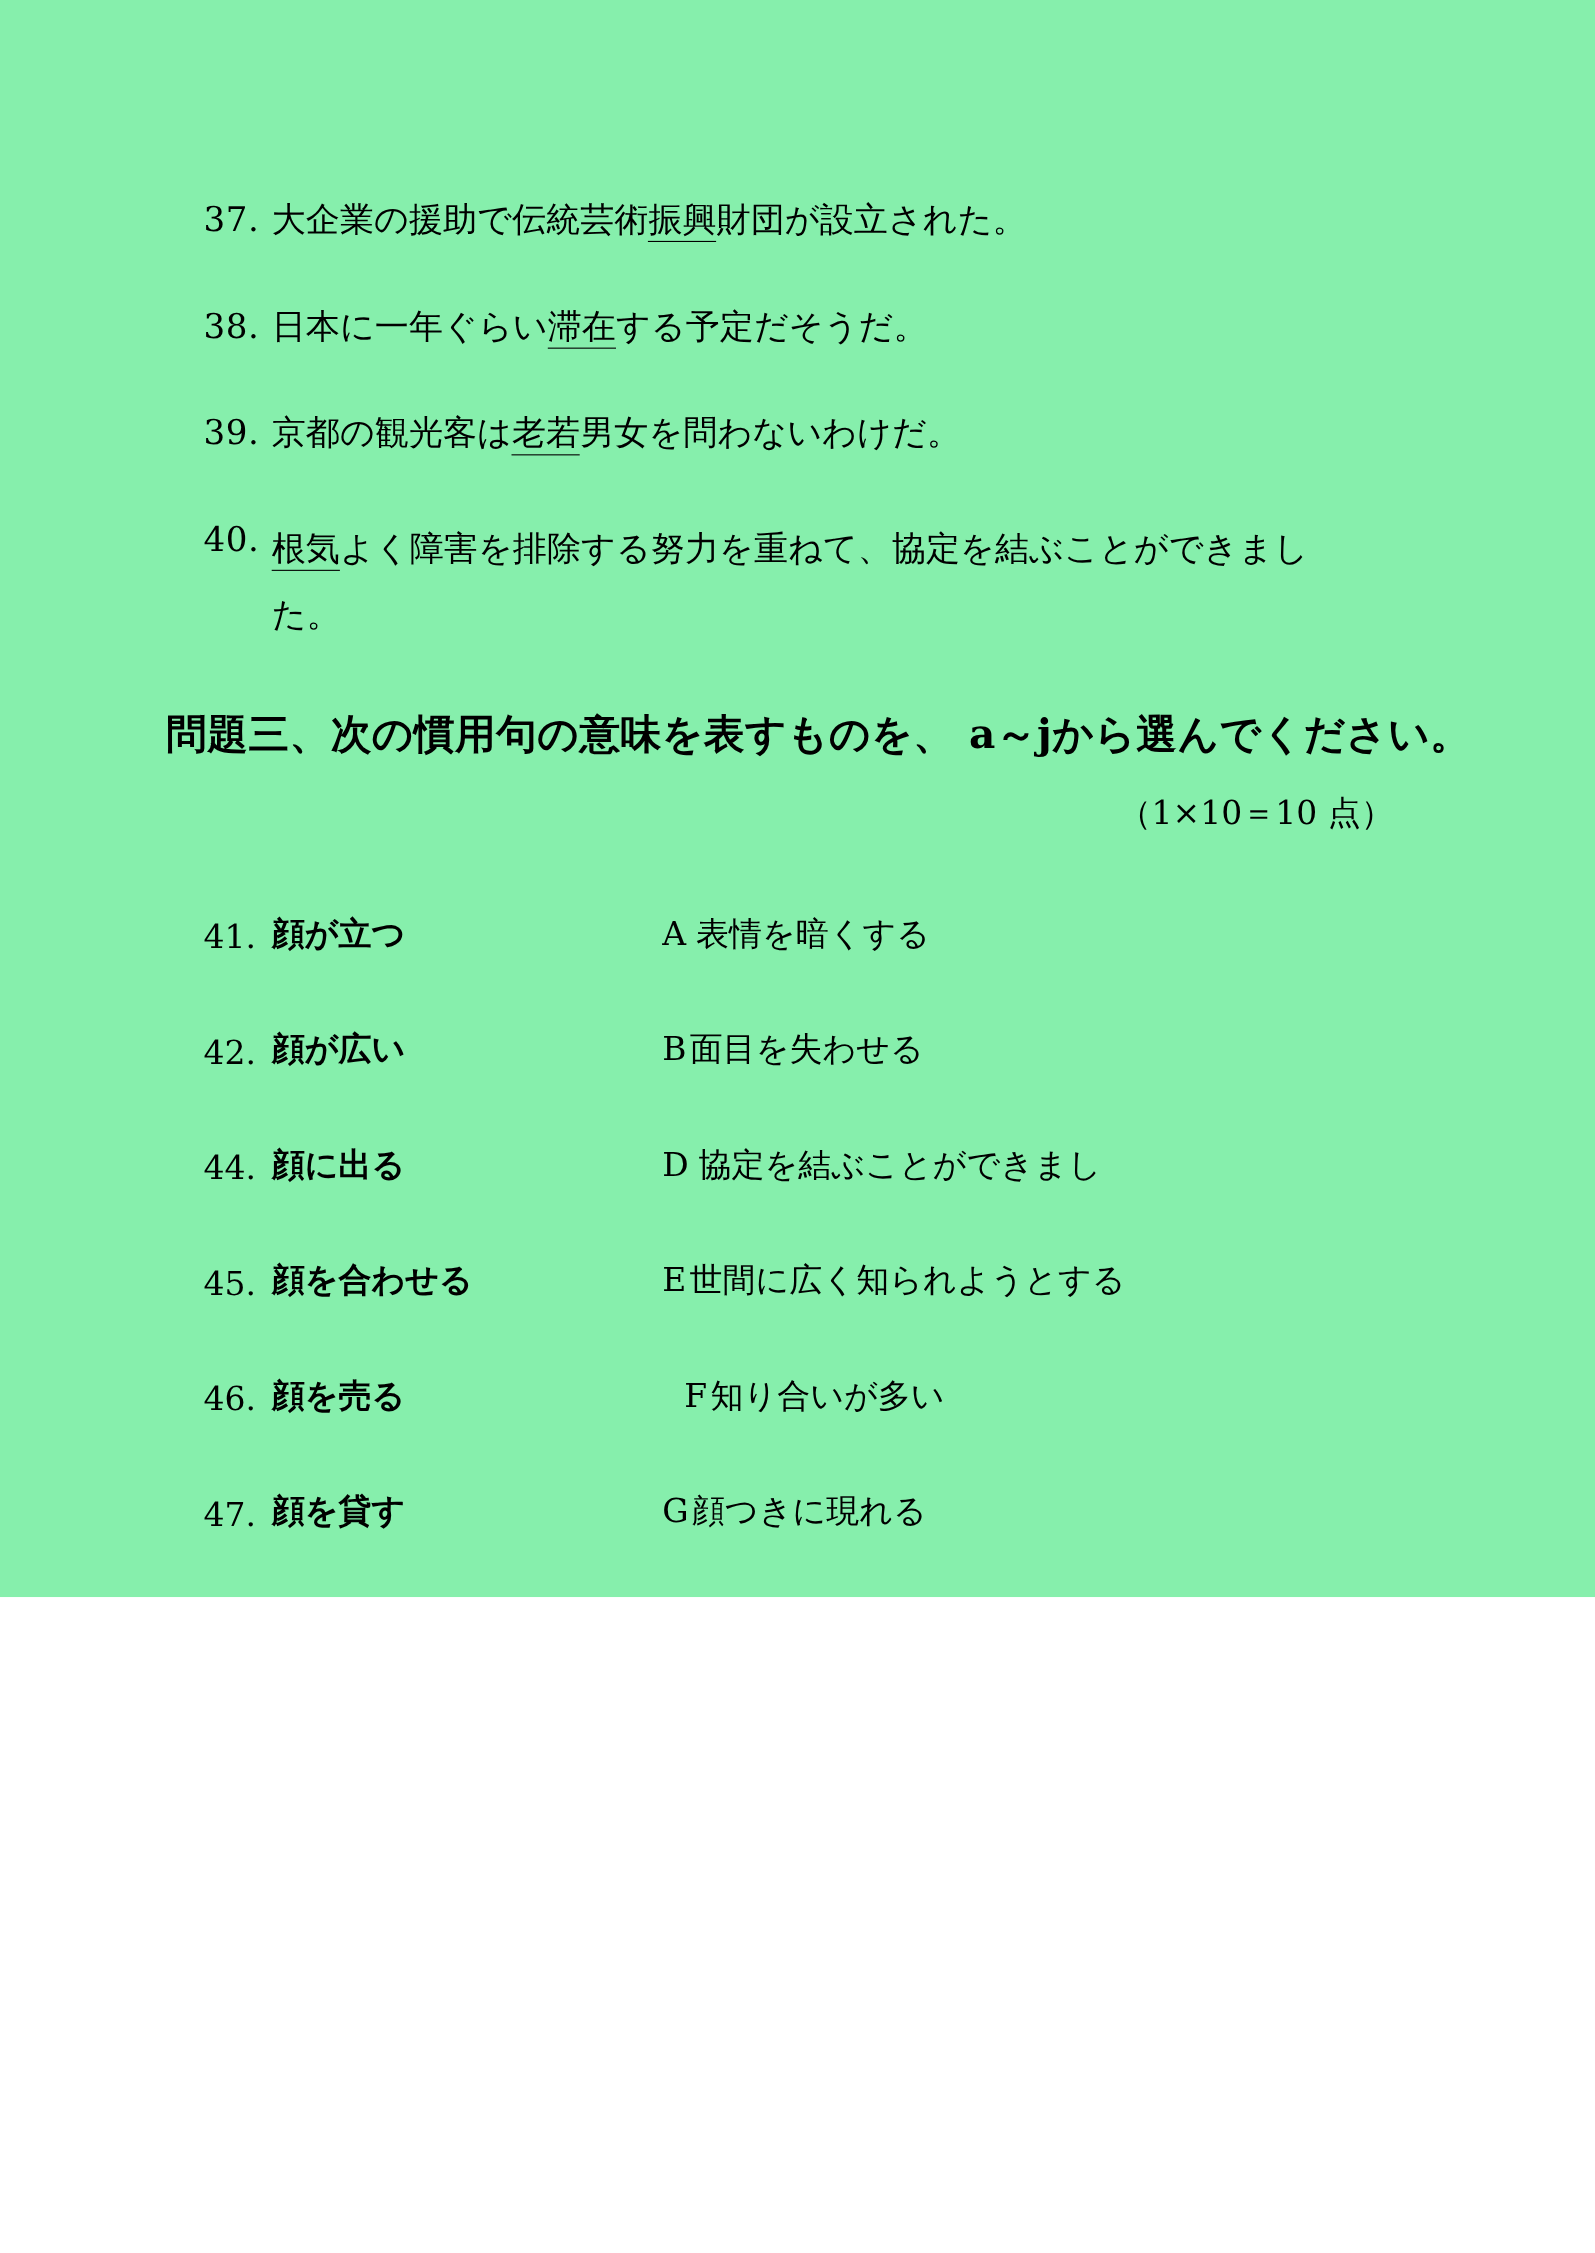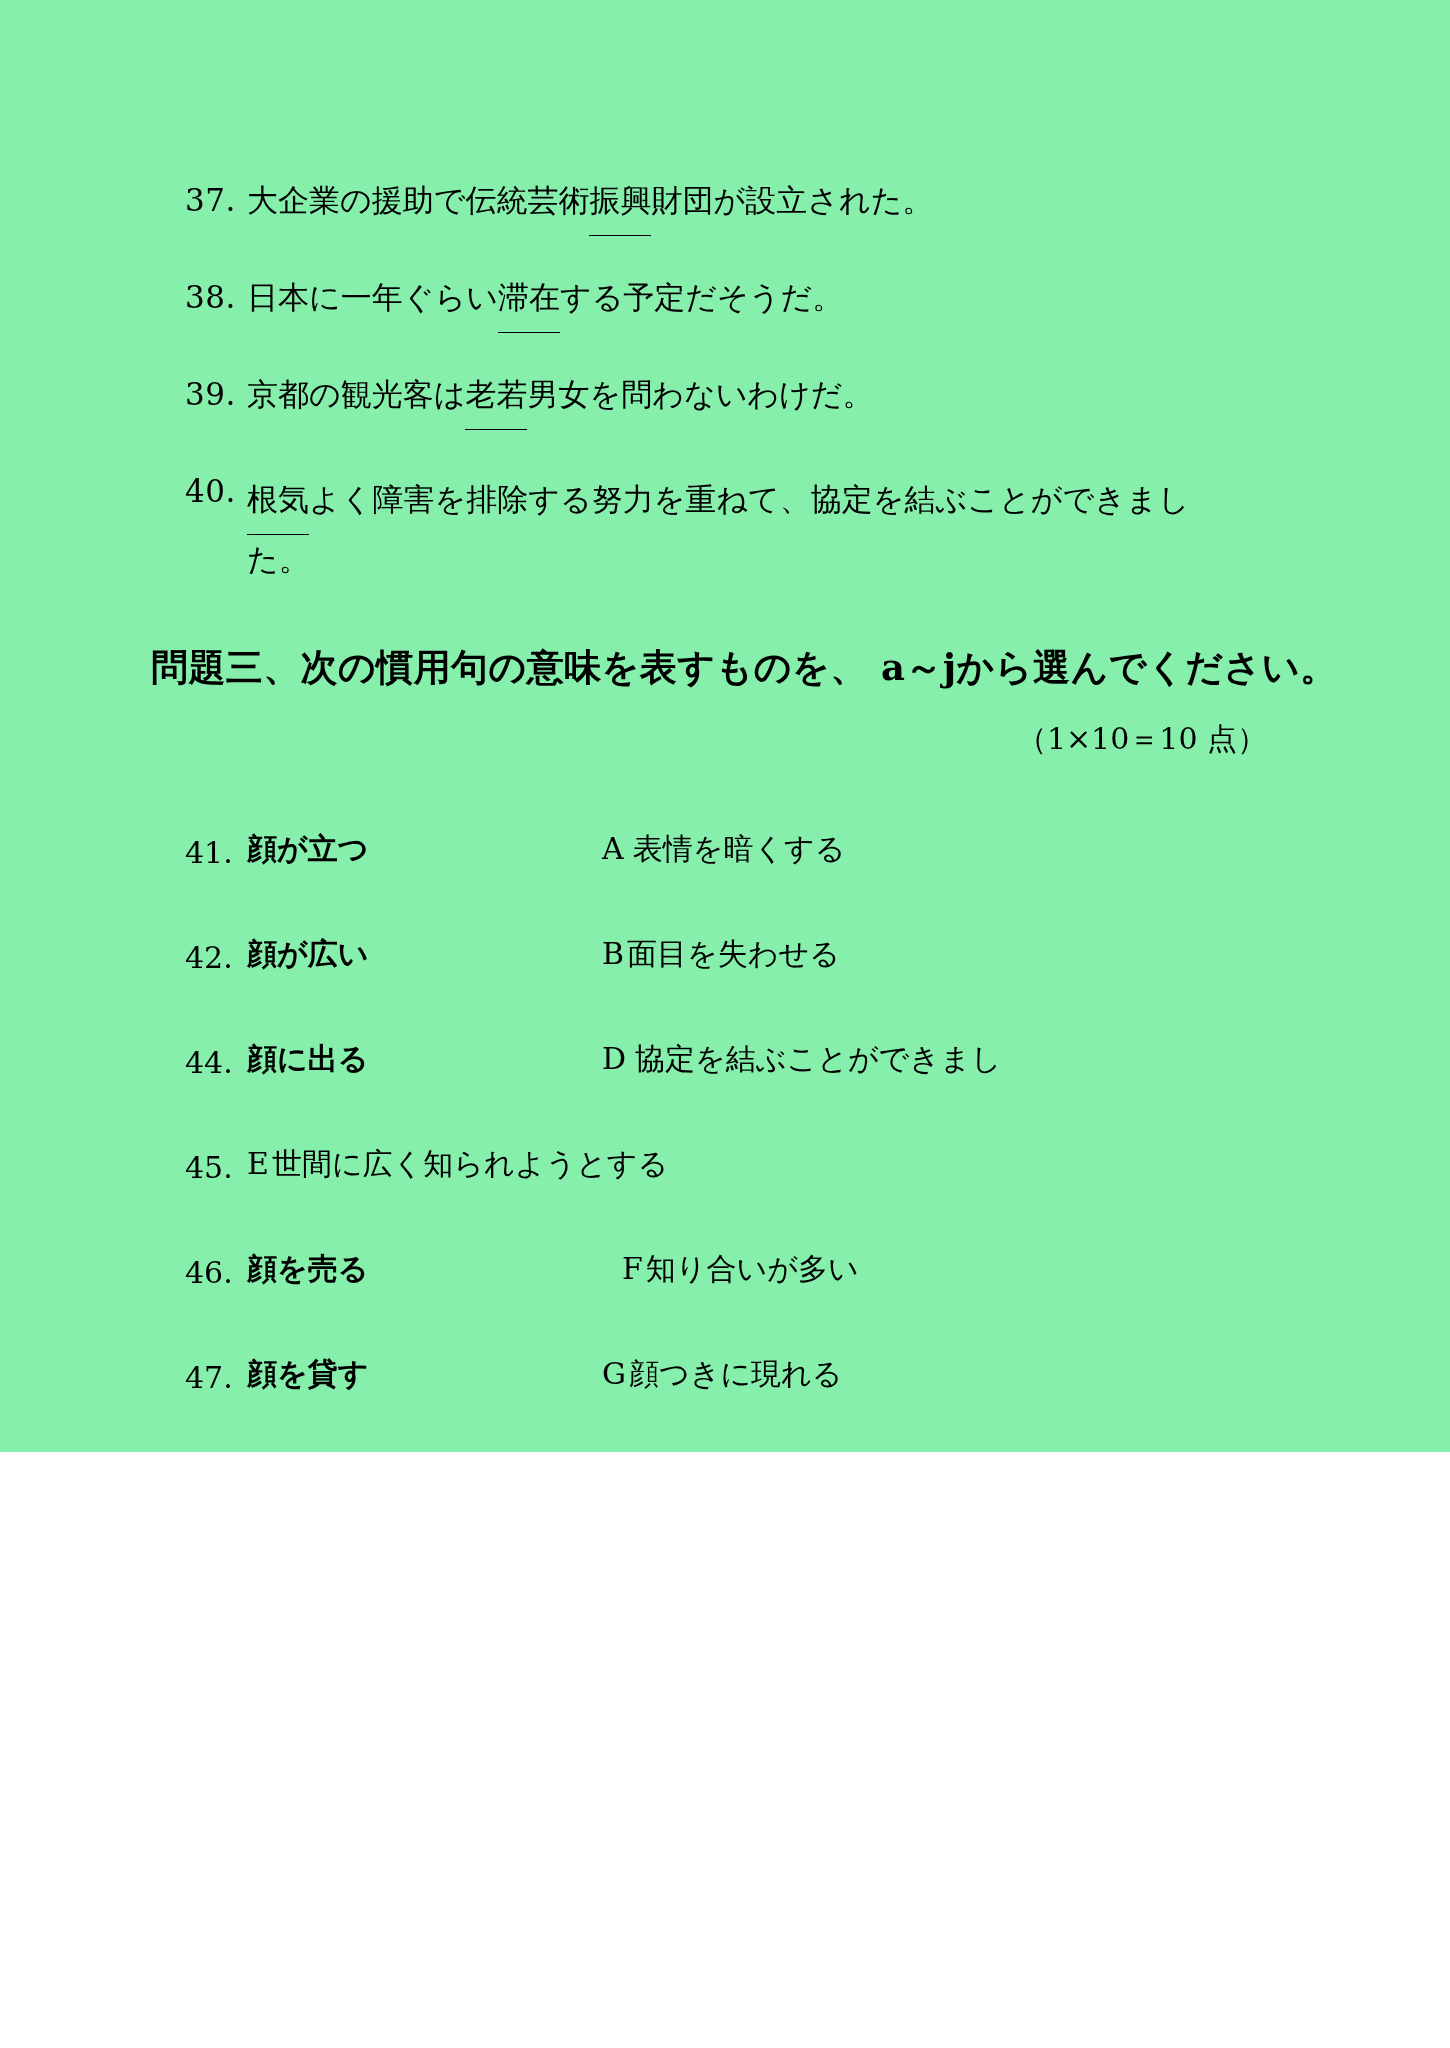--- a/index.html
+++ b/index.html
@@ -44,21 +44,21 @@
     letter-spacing: 0.5px;
   }
   .sentence-row .body {
     flex: 1 1 auto;
   }
   .sentence-row.wrapped .body {
     line-height: 1.95;
   }
   .uline {
     border-bottom: 1.6px solid #000;
-    padding-bottom: 17px;
+    padding-bottom: 1px;
   }
 
   
   .section-heading {
     font-size: 37px;
     font-weight: bold;
     letter-spacing: 0.4px;
     margin-top: 43px;
     margin-left: -34px;
     white-space: nowrap;
@@ -160,20 +160,21 @@
 
 
       <div class="match-row">
         <span class="num">44.</span>
         <span class="phrase">顔に出る</span>
         <span class="choice pad-sm"><span class="letter">D</span><span>協定を結ぶことができまし</span></span>
       </div>
 
       <div class="match-row">
         <span class="num">45.</span>
+        <span class="phrase">顔を合わせる</span>
         <span class="choice pad-xs"><span class="letter">E</span><span>世間に広く知られようとする</span></span>
       </div>
 
       <div class="match-row">
         <span class="num">46.</span>
         <span class="phrase">顔を売る</span>
         <span class="choice pad-xs indent"><span class="letter">F</span><span>知り合いが多い</span></span>
       </div>
 
       <div class="match-row">

